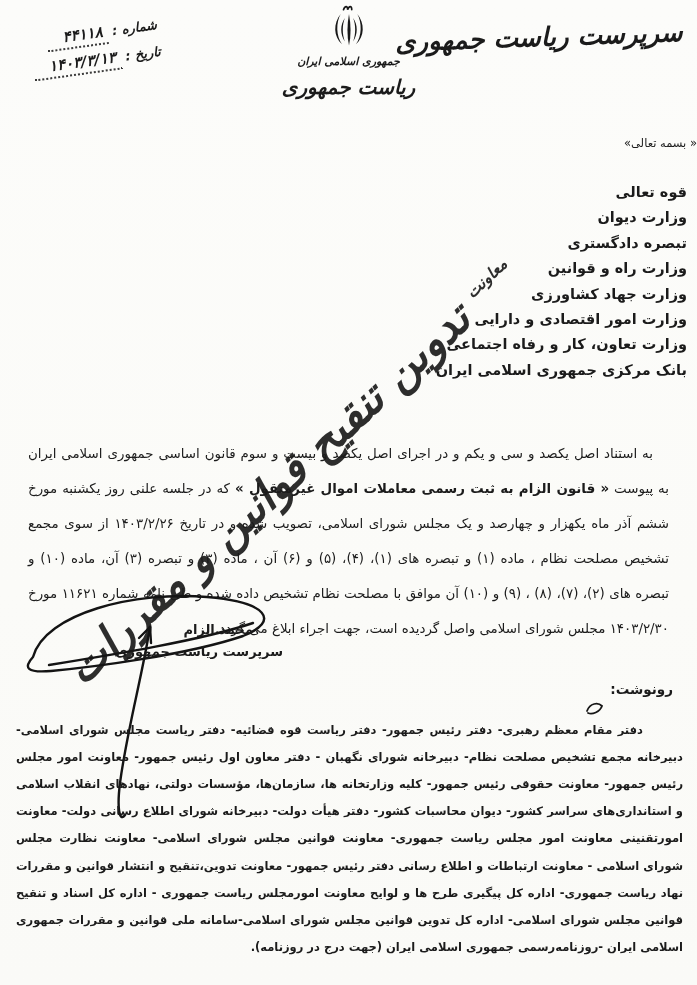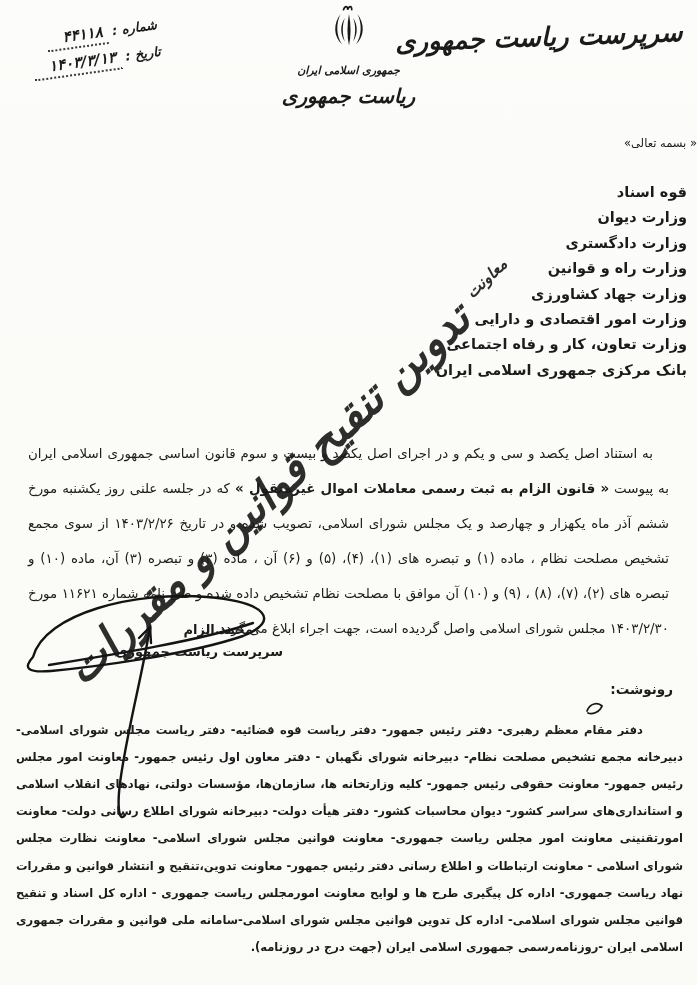--- a/index.html
+++ b/index.html
@@ -7,21 +7,21 @@
     position:relative;width:697px;height:985px;margin:0 auto;
     background:linear-gradient(180deg,#fcfcfa 0%,#fbfbf8 60%,#fafaf7 100%);
     font-family:"DejaVu Sans",sans-serif;color:#1b1b1b;direction:rtl;overflow:hidden;
     box-shadow:0 0 4px rgba(0,0,0,.25);
   }
   
   .caretaker{position:absolute;top:22px;right:14px;font-size:26px;font-style:italic;font-weight:600;
     transform:rotate(-2deg);letter-spacing:1px;white-space:nowrap;}
   .emblem-wrap{position:absolute;top:4px;left:50%;transform:translateX(-50%);width:230px;text-align:center;}
   .emblem-wrap svg{display:block;margin:0 auto;}
-  .org1{font-size:11px;font-weight:700;font-style:italic;margin-top:10px;}
+  .org1{font-size:11px;font-weight:700;font-style:italic;margin-top:1px;}
   .org2{font-size:20px;font-weight:700;font-style:italic;margin-top:7px;letter-spacing:1px;}
   .refblock{position:absolute;top:26px;left:0px;width:160px;transform:rotate(-8deg);
     font-weight:700;font-style:italic;font-size:13px;text-align:right;}
   .refrow{margin-bottom:9px;white-space:nowrap;}
   .refvalue{font-size:15px;border-bottom:2px dotted #3a3a3a;padding:0 5px 2px 16px;}
   .besm{position:absolute;top:136px;left:0;right:0;text-align:right;font-size:11.5px;}
   
   .recipients{position:absolute;top:180px;right:10px;margin:0;padding:0;list-style:none;
     text-align:right;font-weight:700;font-size:14.5px;line-height:25.4px;}
   
@@ -76,23 +76,23 @@
     <div class="refrow">
       <span>تاریخ :</span>
       <span class="refvalue">۱۴۰۳/۳/۱۳</span>
     </div>
   </div>
 
   <div class="besm">« بسمه تعالی»</div>
 
   <ul class="recipients">
 
-  <li>قوه اسناد</li>
+  <li>قوه تعالی</li>
       <li>وزارت دیوان</li>
-      <li>وزارت دادگستری</li>
+      <li>تبصره دادگستری</li>
       <li>وزارت راه و قوانین</li>
       <li>وزارت جهاد کشاورزی</li>
       <li>وزارت امور اقتصادی و دارایی</li>
       <li>وزارت تعاون، کار و رفاه اجتماعی</li>
       <li>بانک مرکزی جمهوری اسلامی ایران</li>
     </ul>
 
   <div class="watermark">
     <span class="wm-lead">معاونت</span>
     <span>تدوین تنقیح قوانین و مقررات</span>

